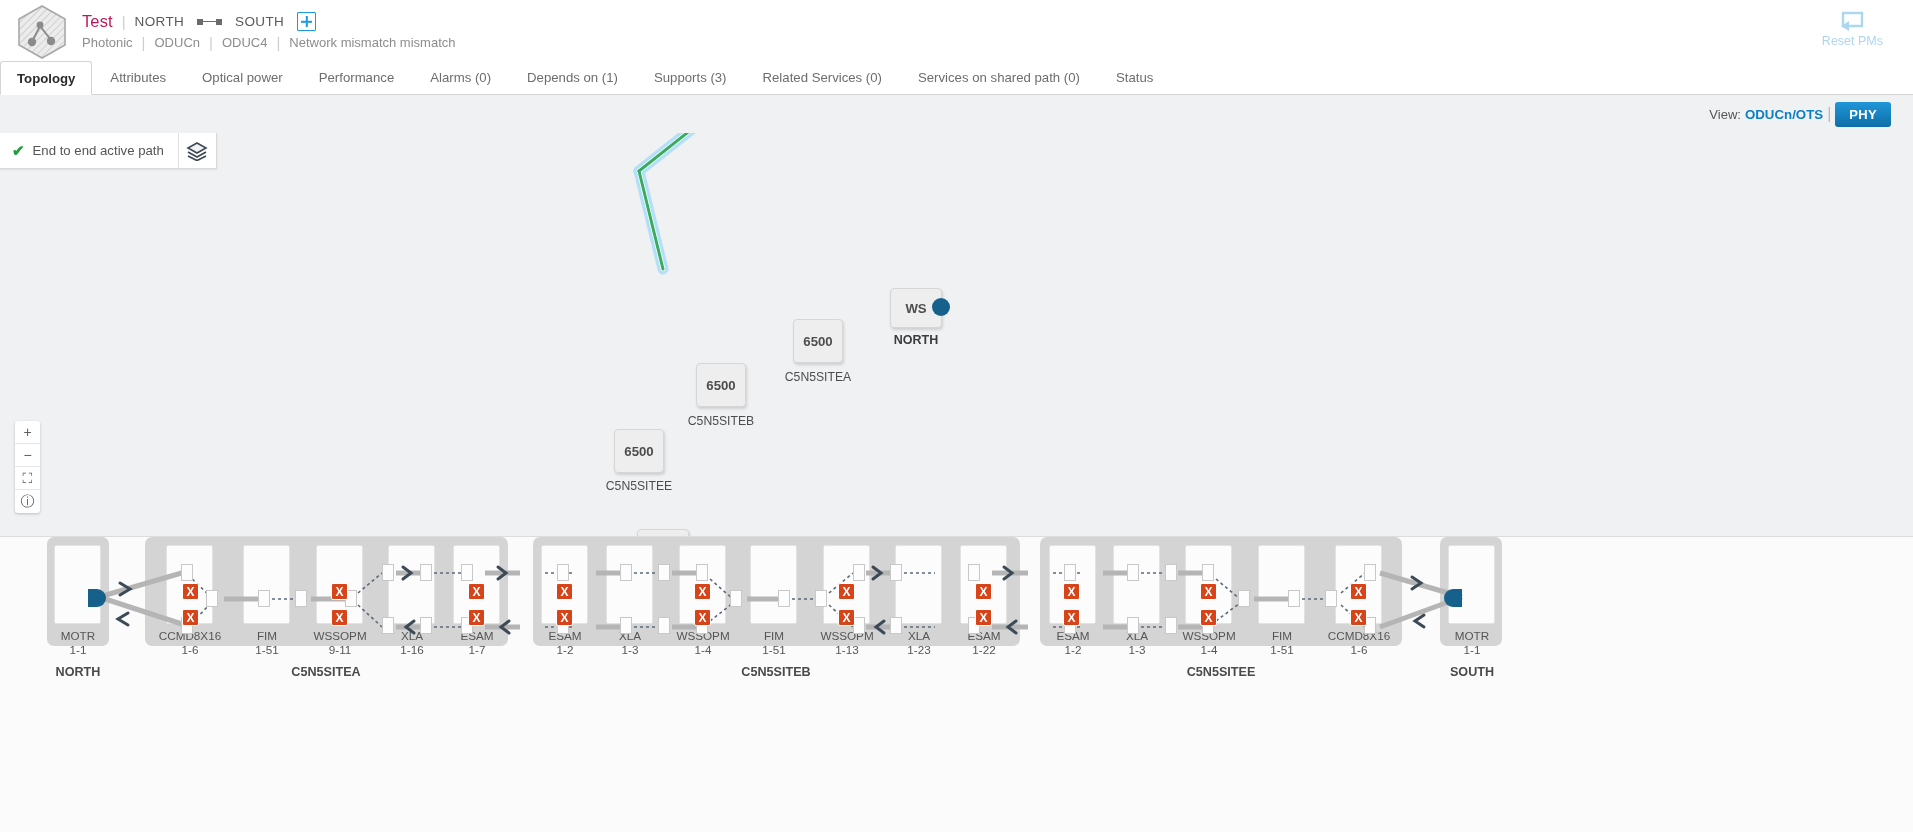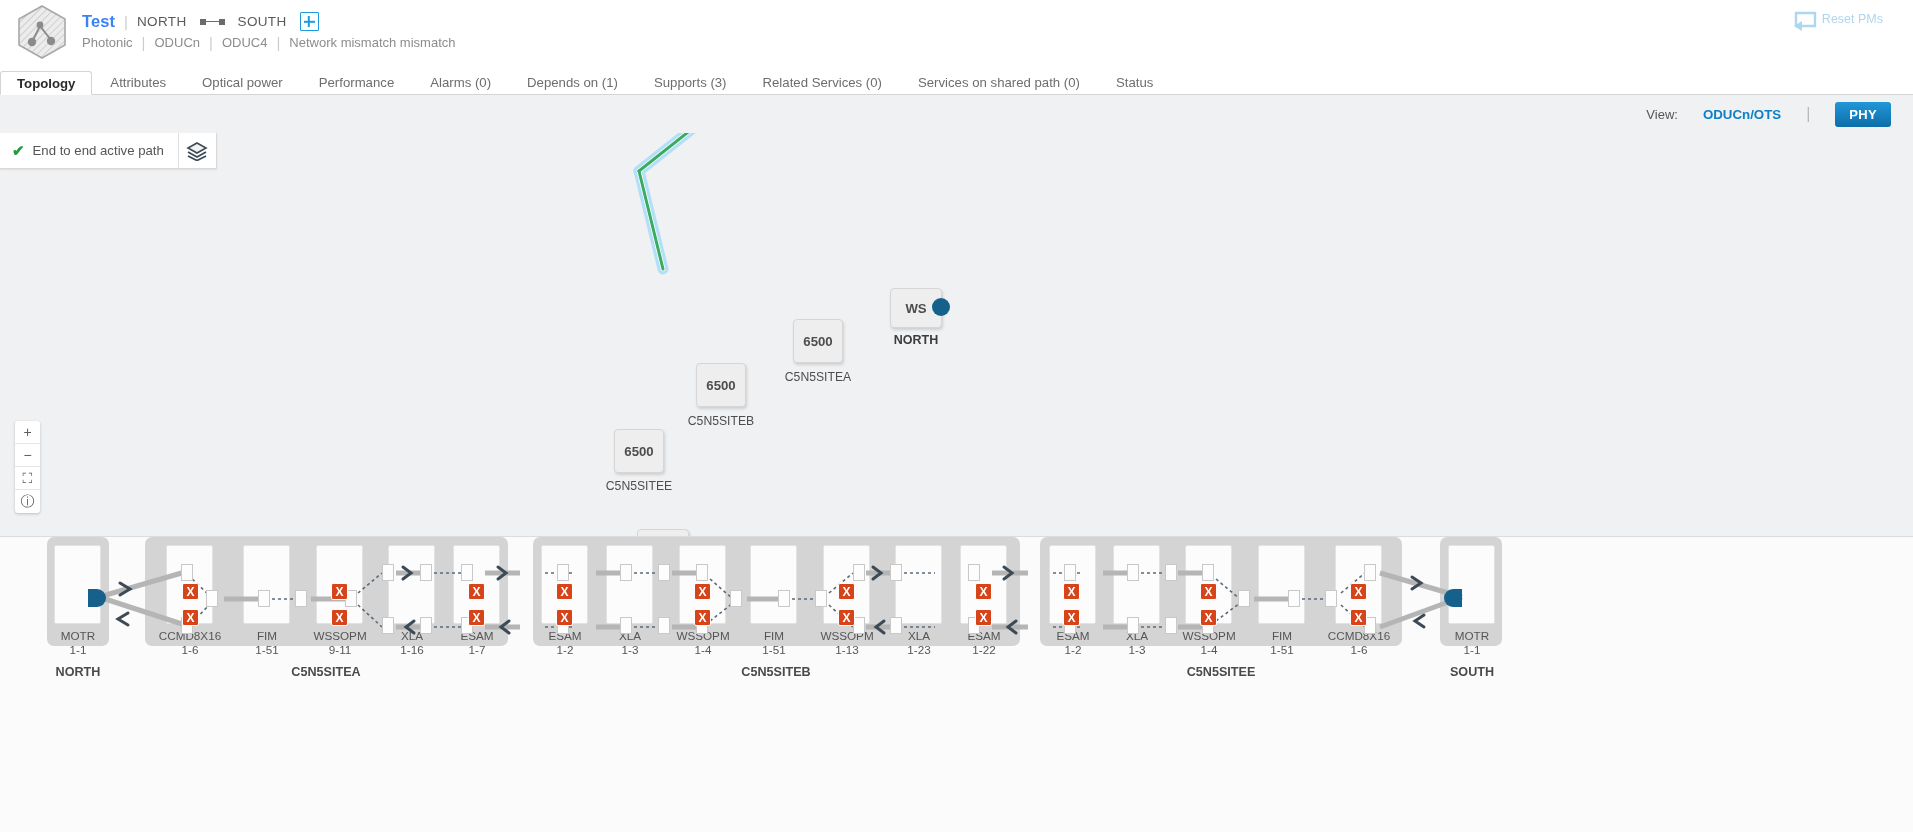--- a/index.html
+++ b/index.html
@@ -23,21 +23,21 @@
   }
   .svc-icon {
     width: 52px; height: 56px;
     flex: 0 0 52px;
     position: relative;
     margin-right: 14px;
   }
   .hdr-text { display: flex; flex-direction: column; justify-content: center; gap: 3px; }
   .hdr-line1 { display: flex; align-items: center; gap: 9px; }
   .svc-title {
-    font-size: 16.5px; color: #3b82f6; font-weight: 700; letter-spacing: .1px;
+    font-size: 16.5px; color: #be185d; font-weight: 400; letter-spacing: .1px;
   }
   .vsep { color: #cdcdcd; font-size: 15px; font-weight: 300; }
   .endpt { font-size: 13.5px; color: #5a5a5a; letter-spacing: .35px; }
   .dirglyph { display: inline-flex; align-items: center; gap: 0; padding: 0 4px; }
   .dirglyph .sq { width: 6px; height: 6px; background: #6b6b6b; display: block; }
   .dirglyph .ln { width: 13px; height: 1.6px; background: #6b6b6b; display: block; }
   .add-btn {
     width: 19px; height: 19px;
     border: 1.7px solid #1b9ae0;
     border-radius: 1px;
@@ -49,55 +49,55 @@
   .add-btn::before, .add-btn::after {
     content: ""; position: absolute; background: #1b9ae0;
   }
   .add-btn::before { left: 50%; top: 3px; bottom: 3px; width: 2.4px; transform: translateX(-50%); }
   .add-btn::after { top: 50%; left: 3px; right: 3px; height: 2.4px; transform: translateY(-50%); }
   .hdr-line2 { display: flex; align-items: center; gap: 9px; }
   .hdr-line2 span.meta { font-size: 13px; color: #8d8d8d; }
 
   .reset-pms {
     position: absolute; right: 30px; top: 6px;
-    display: flex; flex-direction: row; align-items: center;
+    display: flex; flex-direction: column; align-items: center;
     gap: 2px; cursor: default; opacity: .95;
   }
   .reset-pms .lbl { font-size: 12.5px; color: #a9d4ef; }
 
   
   .tabbar {
     height: 32px;
     background: #ffffff;
     border-bottom: 1px solid #d4d4d4;
     display: flex; align-items: flex-end;
     padding-left: 0px;
     position: relative;
   }
   .tab {
     font-size: 13.2px; color: #6d6d6d;
-    padding: 0 18px; height: 24px;
+    padding: 0 18px; height: 34px;
     display: flex; align-items: center;
     cursor: pointer; white-space: nowrap;
   }
   .tab.active {
     color: #2b2b2b; font-weight: bold;
     background: #fff;
     border: 1px solid #d4d4d4;
     border-bottom: 1px solid #fff;
     border-radius: 3px 3px 0 0;
     margin-bottom: -1px;
     padding: 0 16px;
   }
 
   
   .viewbar {
     height: 38px; background: #f0f1f3;
     display: flex; align-items: center; justify-content: flex-end;
-    padding-right: 22px; gap: 25px;
+    padding-right: 22px; gap: 4px;
     border-bottom: none;
     padding-left: 24px;
   }
   .viewbar .vlabel { font-size: 13px; color: #555; }
   .viewbar .fiber { font-size: 13.3px; color: #0d7fc4; font-weight: bold; cursor: pointer; }
   .viewbar .sep2 { color: #b9b9b9; }
   .phy-btn {
     background: linear-gradient(#2196d8, #0d6ea8);
     color: #fff; font-size: 13px; font-weight: bold;
     padding: 5px 14px; border-radius: 3px; cursor: pointer;

